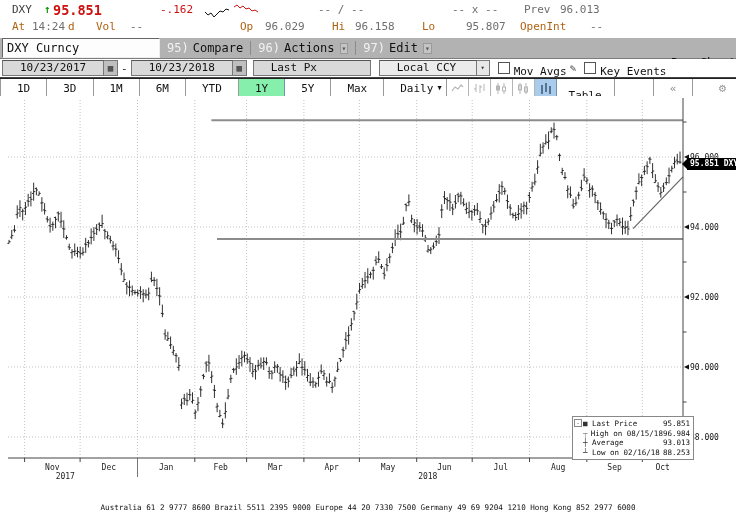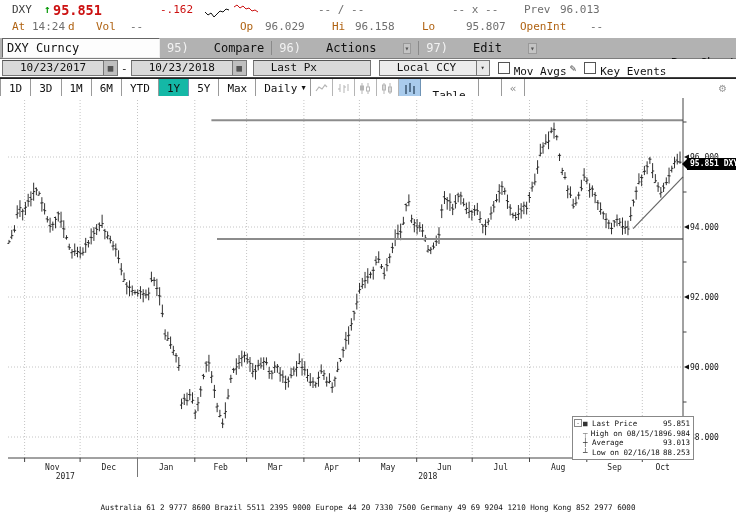--- a/index.html
+++ b/index.html
@@ -11,44 +11,44 @@
   .q.sym{color:#3c3c3c;}
   .q.red{color:#cc1111;}
   .q.big{font-size:13.5px;font-weight:bold;}
   .q.amb{color:#b06313;}
   .q.grn{color:#0a9a0a;font-weight:bold;}
   
   .title-bar{position:absolute;left:0;top:38px;width:736px;height:20px;background:#b2b2b2;
              border-bottom:1px solid #7d7d7d;display:flex;align-items:center;font-size:12px;}
   .sec-field{width:148px;height:16px;margin-left:2px;background:#fdfdfd;border:1px solid #666;
              border-right-color:#eee;border-bottom-color:#eee;color:#111;padding:1px 4px;line-height:16px;}
-  .menu{display:flex;align-items:center;padding:0 7px;height:100%;color:#111;cursor:default;gap:21px;}
+  .menu{display:flex;align-items:center;padding:0 7px;height:100%;color:#111;cursor:default;}
   .mnum{color:#f2f2f2;margin-right:4px;}
   .mdd{font-size:8px;color:#555;margin-left:5px;background:#c4c4c4;border:1px solid #999;padding:0 1px;line-height:9px;}
   .vdiv{width:1px;height:14px;background:#8a8a8a;}
   .tspacer{flex:1;}
   .chart-type{color:#111;padding-right:0;margin-top:30px;}
   
   .settings-bar{position:absolute;left:0;top:59px;width:736px;height:18px;background:#fff;
                 display:flex;align-items:center;font-size:11px;border-bottom:1px solid #444;}
   .fld{height:14px;line-height:14px;background:#d9d9d9;border:1px solid #777;
        border-top-color:#555;padding:0 17px;color:#111;}
   .cal{width:13px;height:14px;background:#bfbfbf;border:1px solid #777;border-left:none;
        font-size:9px;line-height:14px;text-align:center;color:#333;}
   .ddbtn{width:12px;height:14px;background:#e8e8e8;border:1px solid #777;border-left:none;
          font-size:7px;line-height:14px;text-align:center;color:#333;}
   .cb{width:10px;height:10px;border:1px solid #555;background:#fff;margin:0 4px 0 8px;}
   .cbl{color:#111;margin-top:6px;}
   .pencil{font-size:11px;color:#444;margin-left:3px;}
   
   .range-bar{position:absolute;left:0;top:78px;width:736px;height:18px;background:#fff;
              border-top:1px solid #222;border-bottom:1px solid #222;display:flex;align-items:stretch;font-size:11px;}
-  .rb{border-right:1px solid #9a9a9a;padding:0 8px;display:flex;align-items:center;color:#111;background:#fff;}
+  .rb{border-right:1px solid #9a9a9a;padding:0 16px;display:flex;align-items:center;color:#111;background:#fff;}
   .rb.first{border-left:1px solid #9a9a9a;}
-  .rb.sel{background:#14b8a6;border-right-color:#6f93b5;text-align:right;}
+  .rb.sel{background:#86efac;border-right-color:#6f93b5;text-align:right;}
   .rb .dca{font-size:7px;margin-left:4px;}
   .ib{width:21px;border-right:1px solid #b5b5b5;display:flex;align-items:center;justify-content:center;}
   .ib.sel{background:#a9cbec;border-right-color:#6f93b5;}
   .gear{color:#9a9a9a;font-size:12px;padding:0 10px;display:flex;align-items:center;}
   .chev{color:#8a8a8a;}
   .cc{display:flex;align-items:center;gap:3px;padding:0 26px;color:#111;}
   
   .chart-area{position:absolute;left:0;top:96px;width:736px;height:386px;background:#fff;}
   #chart-svg{position:absolute;left:0;top:0;}
   .legend{position:absolute;left:572px;top:320px;width:122px;height:44px;background:#fff;

